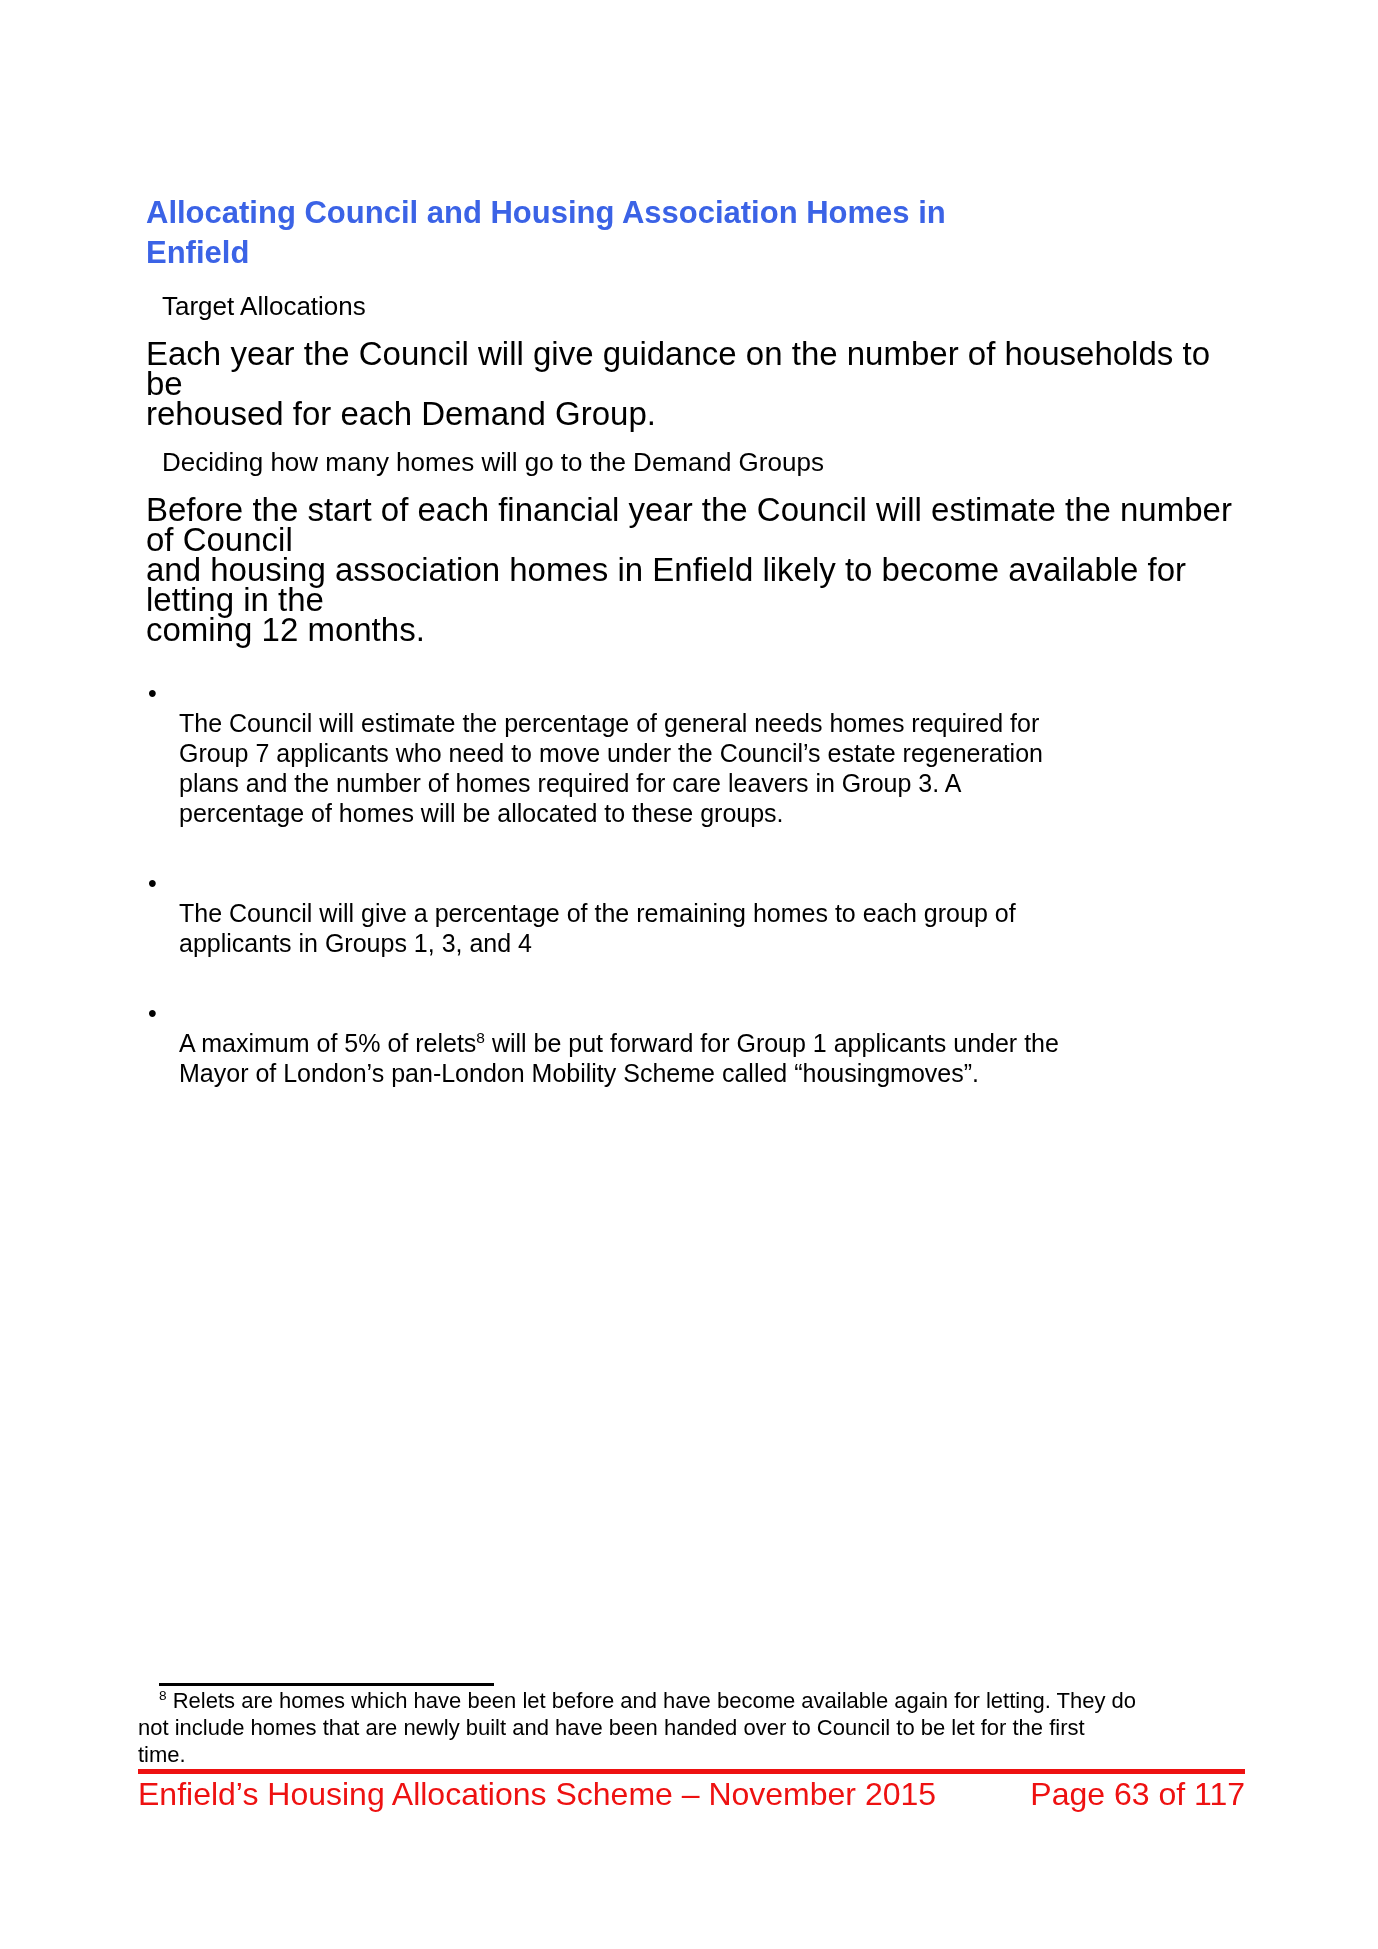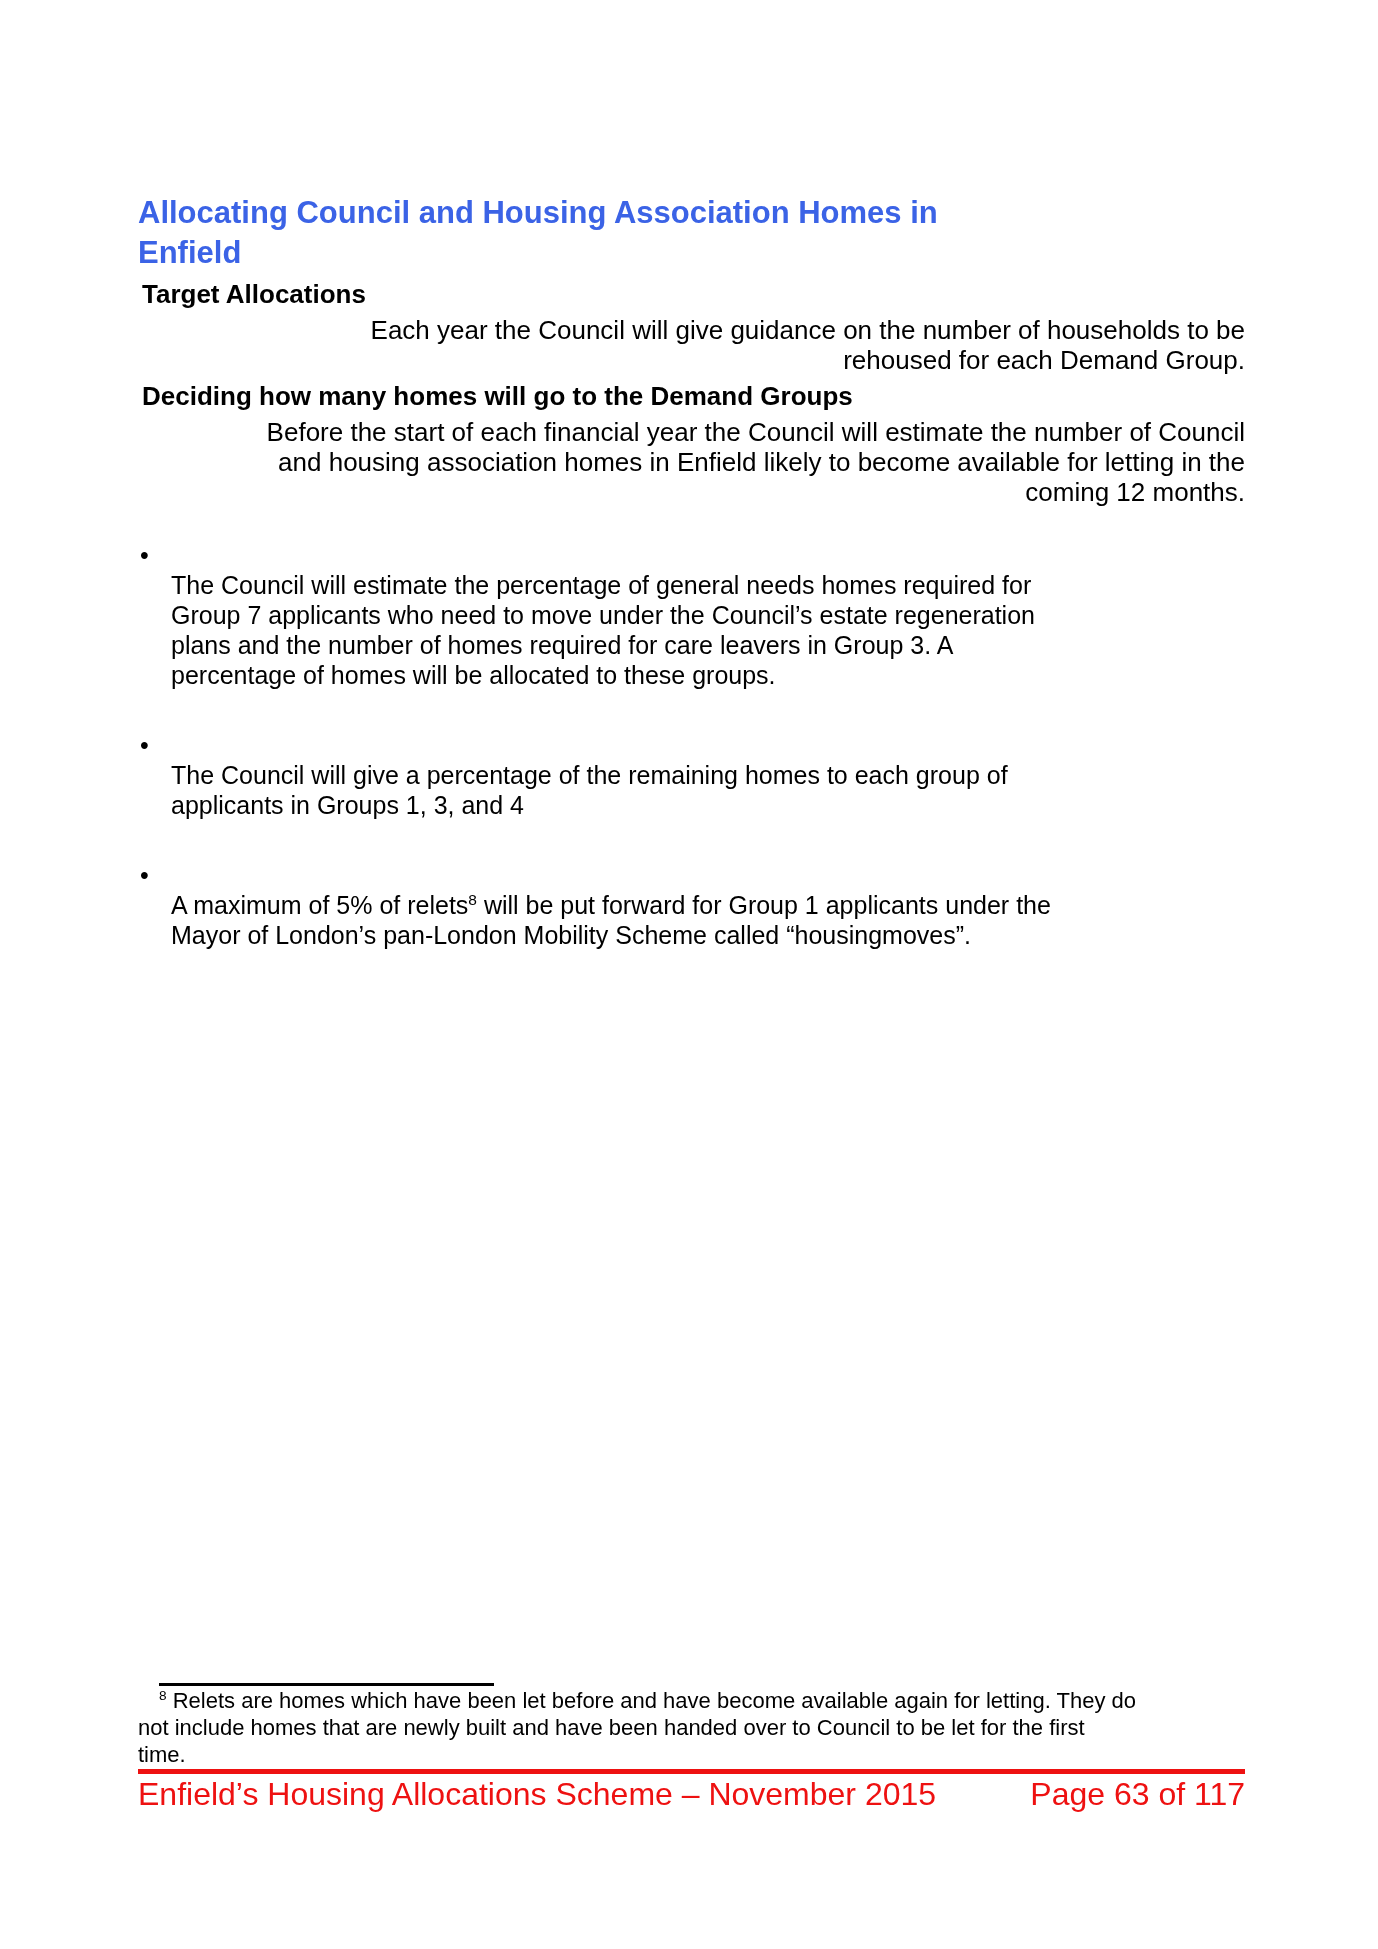--- a/index.html
+++ b/index.html
@@ -4,36 +4,36 @@
 <style>
   html, body { margin:0; padding:0; background:#e8e8e8; }
   .page {
     position:relative;
     width:1378px; height:1949px;
     background:#ffffff;
     font-family:"Liberation Sans", sans-serif;
     color:#000000;
     overflow:hidden;
   }
-  .content { position:absolute; left:138px; top:0; width:1107px; }
+  .content { position:absolute; left:146px; top:0; width:1107px; }
   .pre { white-space:pre-line; }
 
   h1.main-heading {
     margin:193px 0 0 0;
     font-size:31px; line-height:40px; font-weight:bold;
     color:#3B63E6;
   }
   h2.section-heading {
-    font-size:26px; line-height:34px; font-weight:bold;
-    margin:4px;
+    font-size:26px; line-height:34px; font-weight:normal;
+    margin:16px;
   }
   .h2-ta { margin-top:98px; }
   .h2-dec { margin-top:61px; }
 
-  p.body-para { font-size:26px; line-height:30px; margin:0;text-align:right; }
+  p.body-para { font-size:33px; line-height:30px; margin:0; }
   .p-ta { margin-top:40px; }
   .p-estimate { margin-top:43px; }
   .p-older { margin-top:36px; }
   .p-level { margin-top:34px; }
   .p-sharing { margin-top:38px; }
 
   ul.bullet-list { list-style:none; margin:33px 0 0 0; padding:0; }
   ul.bullet-list li {
     position:relative; padding-left:33px;
     font-size:25px; line-height:30px;

